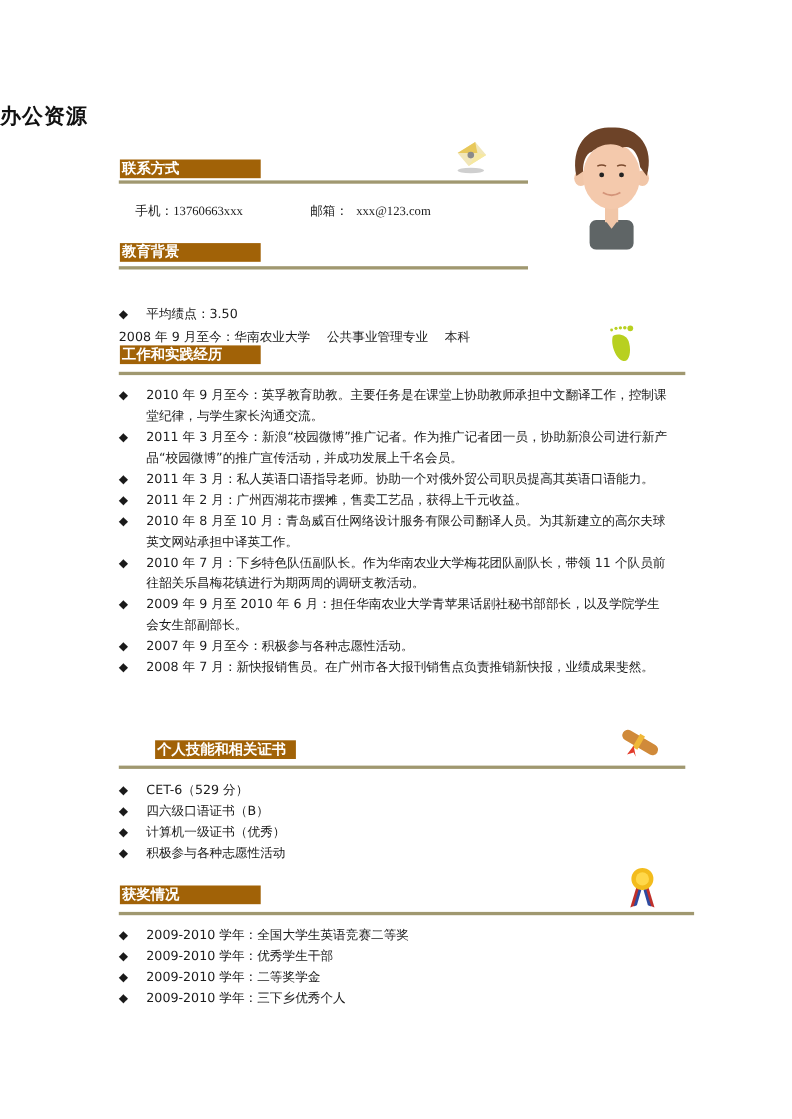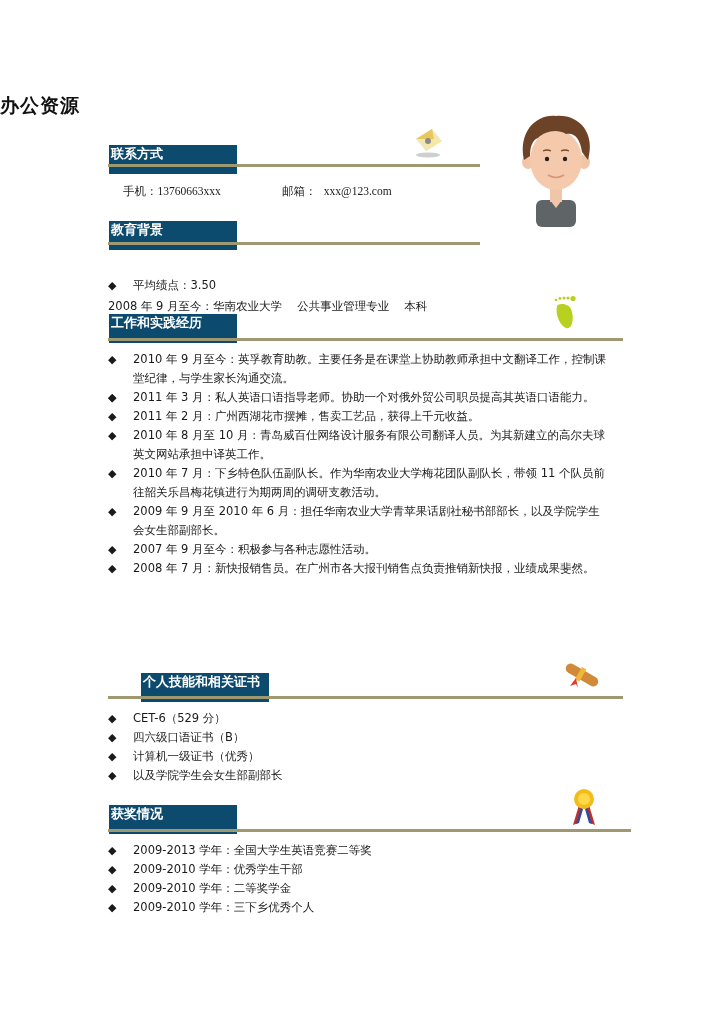--- a/index.html
+++ b/index.html
@@ -1,21 +1,21 @@
 <!DOCTYPE html>
 <html><head>
 <meta charset="utf-8">
 <style>
   html, body { margin:0; padding:0; background:#ffffff; }
   body { width:720px; height:1017px; position:relative; overflow:hidden;
          font-family:"DejaVu Sans","Liberation Sans",sans-serif; color:#1a1a1a; }
   .abs { position:absolute; }
   .title { left:0; width:608px; top:93px; text-align:left; font-size:19px; font-weight:bold;
            font-family:"DejaVu Serif","Liberation Serif",serif; color:#111; letter-spacing:1px; }
-  .sec-bar { background:#0c4a6e; color:#ffffff; font-size:13px; font-weight:bold; height:29px;
+  .sec-bar { background:#a16207; color:#ffffff; font-size:13px; font-weight:bold; height:17px;
              line-height:17px; padding-left:2px; width:126px; left:109px;
              font-family:"DejaVu Serif","Liberation Serif",serif; }
   .rule { height:3px; background:#a09870; left:108px; }
   .txt { font-size:11.5px; line-height:19px; }
   .mono { font-family:"Liberation Serif","DejaVu Serif",serif; }
   .list { left:108px; width:510px; margin:0; padding:0; list-style:none; }
   .list li { position:relative; padding-left:25px; font-size:11.5px; line-height:19px; }
   .list li .bullet { position:absolute; left:0; top:0; font-size:11px; }
   .avatar { left:516px; top:112px; width:80px; height:115px; }
   .icon { position:absolute; }
@@ -68,52 +68,52 @@
   <circle cx="4" cy="6" r="1.3" fill="#b8d020"></circle>
     <circle cx="8" cy="4.5" r="1.4" fill="#b8d020"></circle>
   <circle cx="12" cy="4" r="1.5" fill="#b8d020"></circle>
     <circle cx="16" cy="4" r="1.6" fill="#b8d020"></circle>
   <circle cx="21" cy="4.5" r="2.6" fill="#b8d020"></circle>
   <path d="M5 12 C3 20 8 32 14 34 C20 36 22 26 20 18 C19 12 14 10 10 10 C7 10 5 11 5 12 Z" fill="#b8d020"></path>
 </svg>
 <div class="abs rule" style="top:338px;width:515px;"></div>
 <ul class="abs list" style="top:350px;width:500px;">
   <li><span class="bullet">◆</span><span>2010 年 9 月至今：英孚教育助教。主要任务是在课堂上协助教师承担中文翻译工作，控制课堂纪律，与学生家长沟通交流。</span></li>
-  <li><span class="bullet">◆</span></li>
+  <li><span class="bullet">◆</span><span>2011 年 3 月至今：新浪“校园微博”推广记者。作为推广记者团一员，协助新浪公司进行新产品“校园微博”的推广宣传活动，并成功发展上千名会员。</span></li>
   <li><span class="bullet">◆</span><span>2011 年 3 月：私人英语口语指导老师。协助一个对俄外贸公司职员提高其英语口语能力。</span></li>
   <li><span class="bullet">◆</span><span>2011 年 2 月：广州西湖花市摆摊，售卖工艺品，获得上千元收益。</span></li>
   <li><span class="bullet">◆</span><span>2010 年 8 月至 10 月：青岛威百仕网络设计服务有限公司翻译人员。为其新建立的高尔夫球英文网站承担中译英工作。</span></li>
   <li><span class="bullet">◆</span><span>2010 年 7 月：下乡特色队伍副队长。作为华南农业大学梅花团队副队长，带领 11 个队员前往韶关乐昌梅花镇进行为期两周的调研支教活动。</span></li>
   <li><span class="bullet">◆</span><span>2009 年 9 月至 2010 年 6 月：担任华南农业大学青苹果话剧社秘书部部长，以及学院学生会女生部副部长。</span></li>
   <li><span class="bullet">◆</span><span>2007 年 9 月至今：积极参与各种志愿性活动。</span></li>
   <li><span class="bullet">◆</span><span>2008 年 7 月：新快报销售员。在广州市各大报刊销售点负责推销新快报，业绩成果斐然。</span></li>
 </ul>
 
 <div class="abs sec-bar" style="top:673px;margin-left:32px;">个人技能和相关证书</div>
 <svg class="icon" style="left:560px;top:660px;" width="42" height="34" viewBox="0 0 42 34">
   <rect x="4" y="10" width="36" height="10" rx="5" transform="rotate(30 22 15)" fill="#d08a3a"></rect>
   <rect x="18" y="8" width="5" height="14" transform="rotate(30 22 15)" fill="#f0b838"></rect>
   <path d="M16 18 L10 26 L16 24 L18 28 Z" fill="#e23b2a"></path>
 </svg>
 <div class="abs rule" style="top:696px;width:515px;"></div>
 <ul class="abs list" style="top:709px;">
   <li><span class="bullet">◆</span><span>CET-6（529 分）</span></li>
   <li><span class="bullet">◆</span><span>四六级口语证书（B）</span></li>
   <li><span class="bullet">◆</span><span>计算机一级证书（优秀）</span></li>
-  <li><span class="bullet">◆</span><span>以及学院学生会女生部副部长</span></li>
+  <li><span class="bullet">◆</span><span>积极参与各种志愿性活动</span></li>
 </ul>
 
 <div class="abs sec-bar" style="top:805px;">获奖情况</div>
 <svg class="icon" style="left:570px;top:787px;" width="28" height="44" viewBox="0 0 28 44">
   <path d="M9 18 L3 38 L8 36 L12 22 Z" fill="#c0302a"></path>
   <path d="M11 20 L6 37 L9 36 L13 22 Z" fill="#2e4aa0"></path>
   <path d="M19 18 L25 38 L20 36 L16 22 Z" fill="#c0302a"></path>
   <path d="M17 20 L22 37 L19 36 L15 22 Z" fill="#2e4aa0"></path>
   <circle cx="14" cy="12" r="10" fill="#f3bc1c"></circle>
   <circle cx="14" cy="12" r="6" fill="#ffd84a"></circle>
 </svg>
 <div class="abs rule" style="top:829px;width:523px;"></div>
 <ul class="abs list" style="top:841px;">
-  <li><span class="bullet">◆</span><span>2009-2013 学年：全国大学生英语竞赛二等奖</span></li>
+  <li><span class="bullet">◆</span><span>2009-2010 学年：全国大学生英语竞赛二等奖</span></li>
   <li><span class="bullet">◆</span><span>2009-2010 学年：优秀学生干部</span></li>
   <li><span class="bullet">◆</span><span>2009-2010 学年：二等奖学金</span></li>
   <li><span class="bullet">◆</span><span>2009-2010 学年：三下乡优秀个人</span></li>
 </ul>
 
 </body></html>

